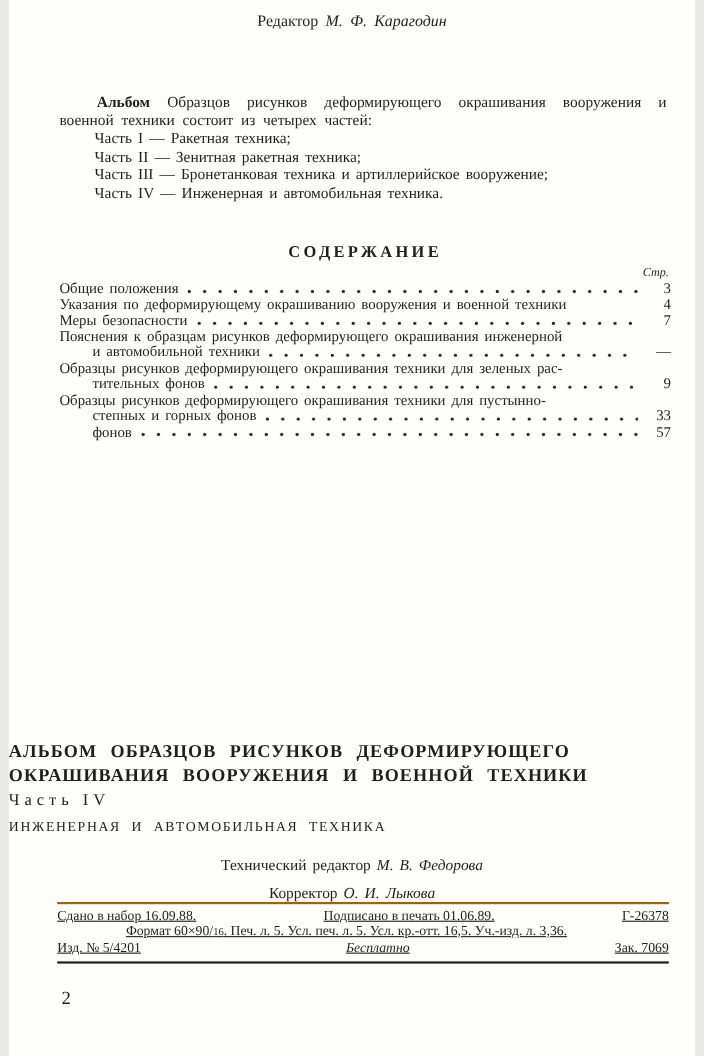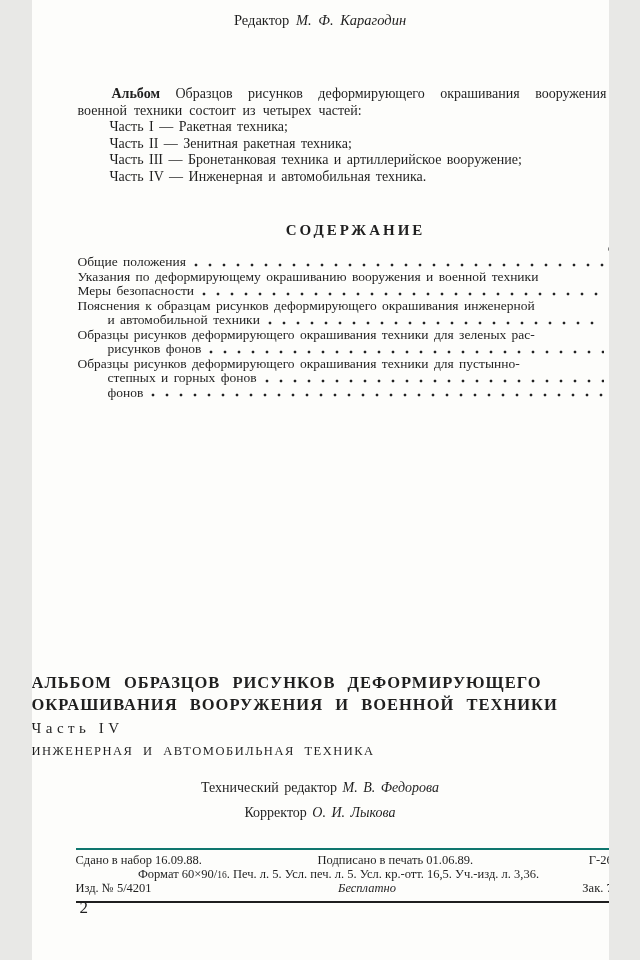--- a/index.html
+++ b/index.html
@@ -1,18 +1,18 @@
 <!DOCTYPE html>
 <html><head>
 <meta charset="utf-8">
 <style>
   html,body{margin:0;padding:0;background:#e8e8e6;}
   .sheet{
     position:relative;
-    width:577px;height:960px;
+    width:624px;height:960px;
     margin:0 auto;
     background:#fdfdfb;
     color:#1f1f1f;
     font-family:"Liberation Serif","DejaVu Serif",serif;
     overflow:hidden;
   }
   
   .editor-line{
     position:absolute;top:12px;left:0;width:100%;
     text-align:center;font-size:14.5px;word-spacing:3px;
@@ -52,24 +52,25 @@
   .title-block{position:absolute;top:672px;left:0;width:100%;text-align:left;}
   .tb-line{font-weight:bold;font-size:16.5px;letter-spacing:1px;word-spacing:7px;line-height:22px;margin:0;}
   .tb-part{font-size:15px;letter-spacing:4.5px;margin:4px 0 0 0;}
   .tb-subtitle{font-size:12.5px;letter-spacing:1.5px;word-spacing:5px;margin:7px 0 16px 0;}
   
   .credits{position:absolute;top:780px;left:0;width:100%;text-align:center;font-size:14px;}
   .credits .row{margin:0 0 9px 0;word-spacing:2px;}
   .credits .name{font-style:italic;}
   
   .imprint{
-    position:absolute;top:848px;left:44px;width:556px;
+    position:absolute;top:820px;left:44px;width:556px;
     font-size:12.5px;line-height:12.5px;
-    border-top:2px solid #0f766e;border-bottom:2px solid #1f1f1f;
+    border-top:2px solid #a16207;border-bottom:2px solid #1f1f1f;
     padding:4px 0 5px 0;
+    text-decoration:underline;
   }
   .imp-row{display:flex;justify-content:space-between;margin:0 0 1px 0;}
   .imp-center{text-align:center;flex:1;}
   .imp-left{text-align:left;}
   .imp-right{text-align:right;}
   .imp-format{text-align:center;padding-right:30px;margin:0 0 1px 0;}
   .fmt-sub{font-size:9.5px;}
   .free{font-style:italic;}
   
   .page-num{position:absolute;top:898px;left:48px;font-size:17px;}
@@ -125,21 +126,21 @@
         <span class="t-text">и автомобильной техники</span>
         <span class="leader"></span>
         <span class="t-page">—</span>
       </div>
 
       <div class="toc-row">
         <span class="t-text">Образцы рисунков деформирующего окрашивания техники для зеленых рас-</span>
       </div>
 
       <div class="toc-row indent">
-        <span class="t-text">рисунков фонов</span>
+        <span class="t-text">тительных фонов</span>
         <span class="leader"></span>
         <span class="t-page">9</span>
       </div>
 
       <div class="toc-row">
         <span class="t-text">Образцы рисунков деформирующего окрашивания техники для пустынно-</span>
       </div>
 
       <div class="toc-row indent">
         <span class="t-text">степных и горных фонов</span>

